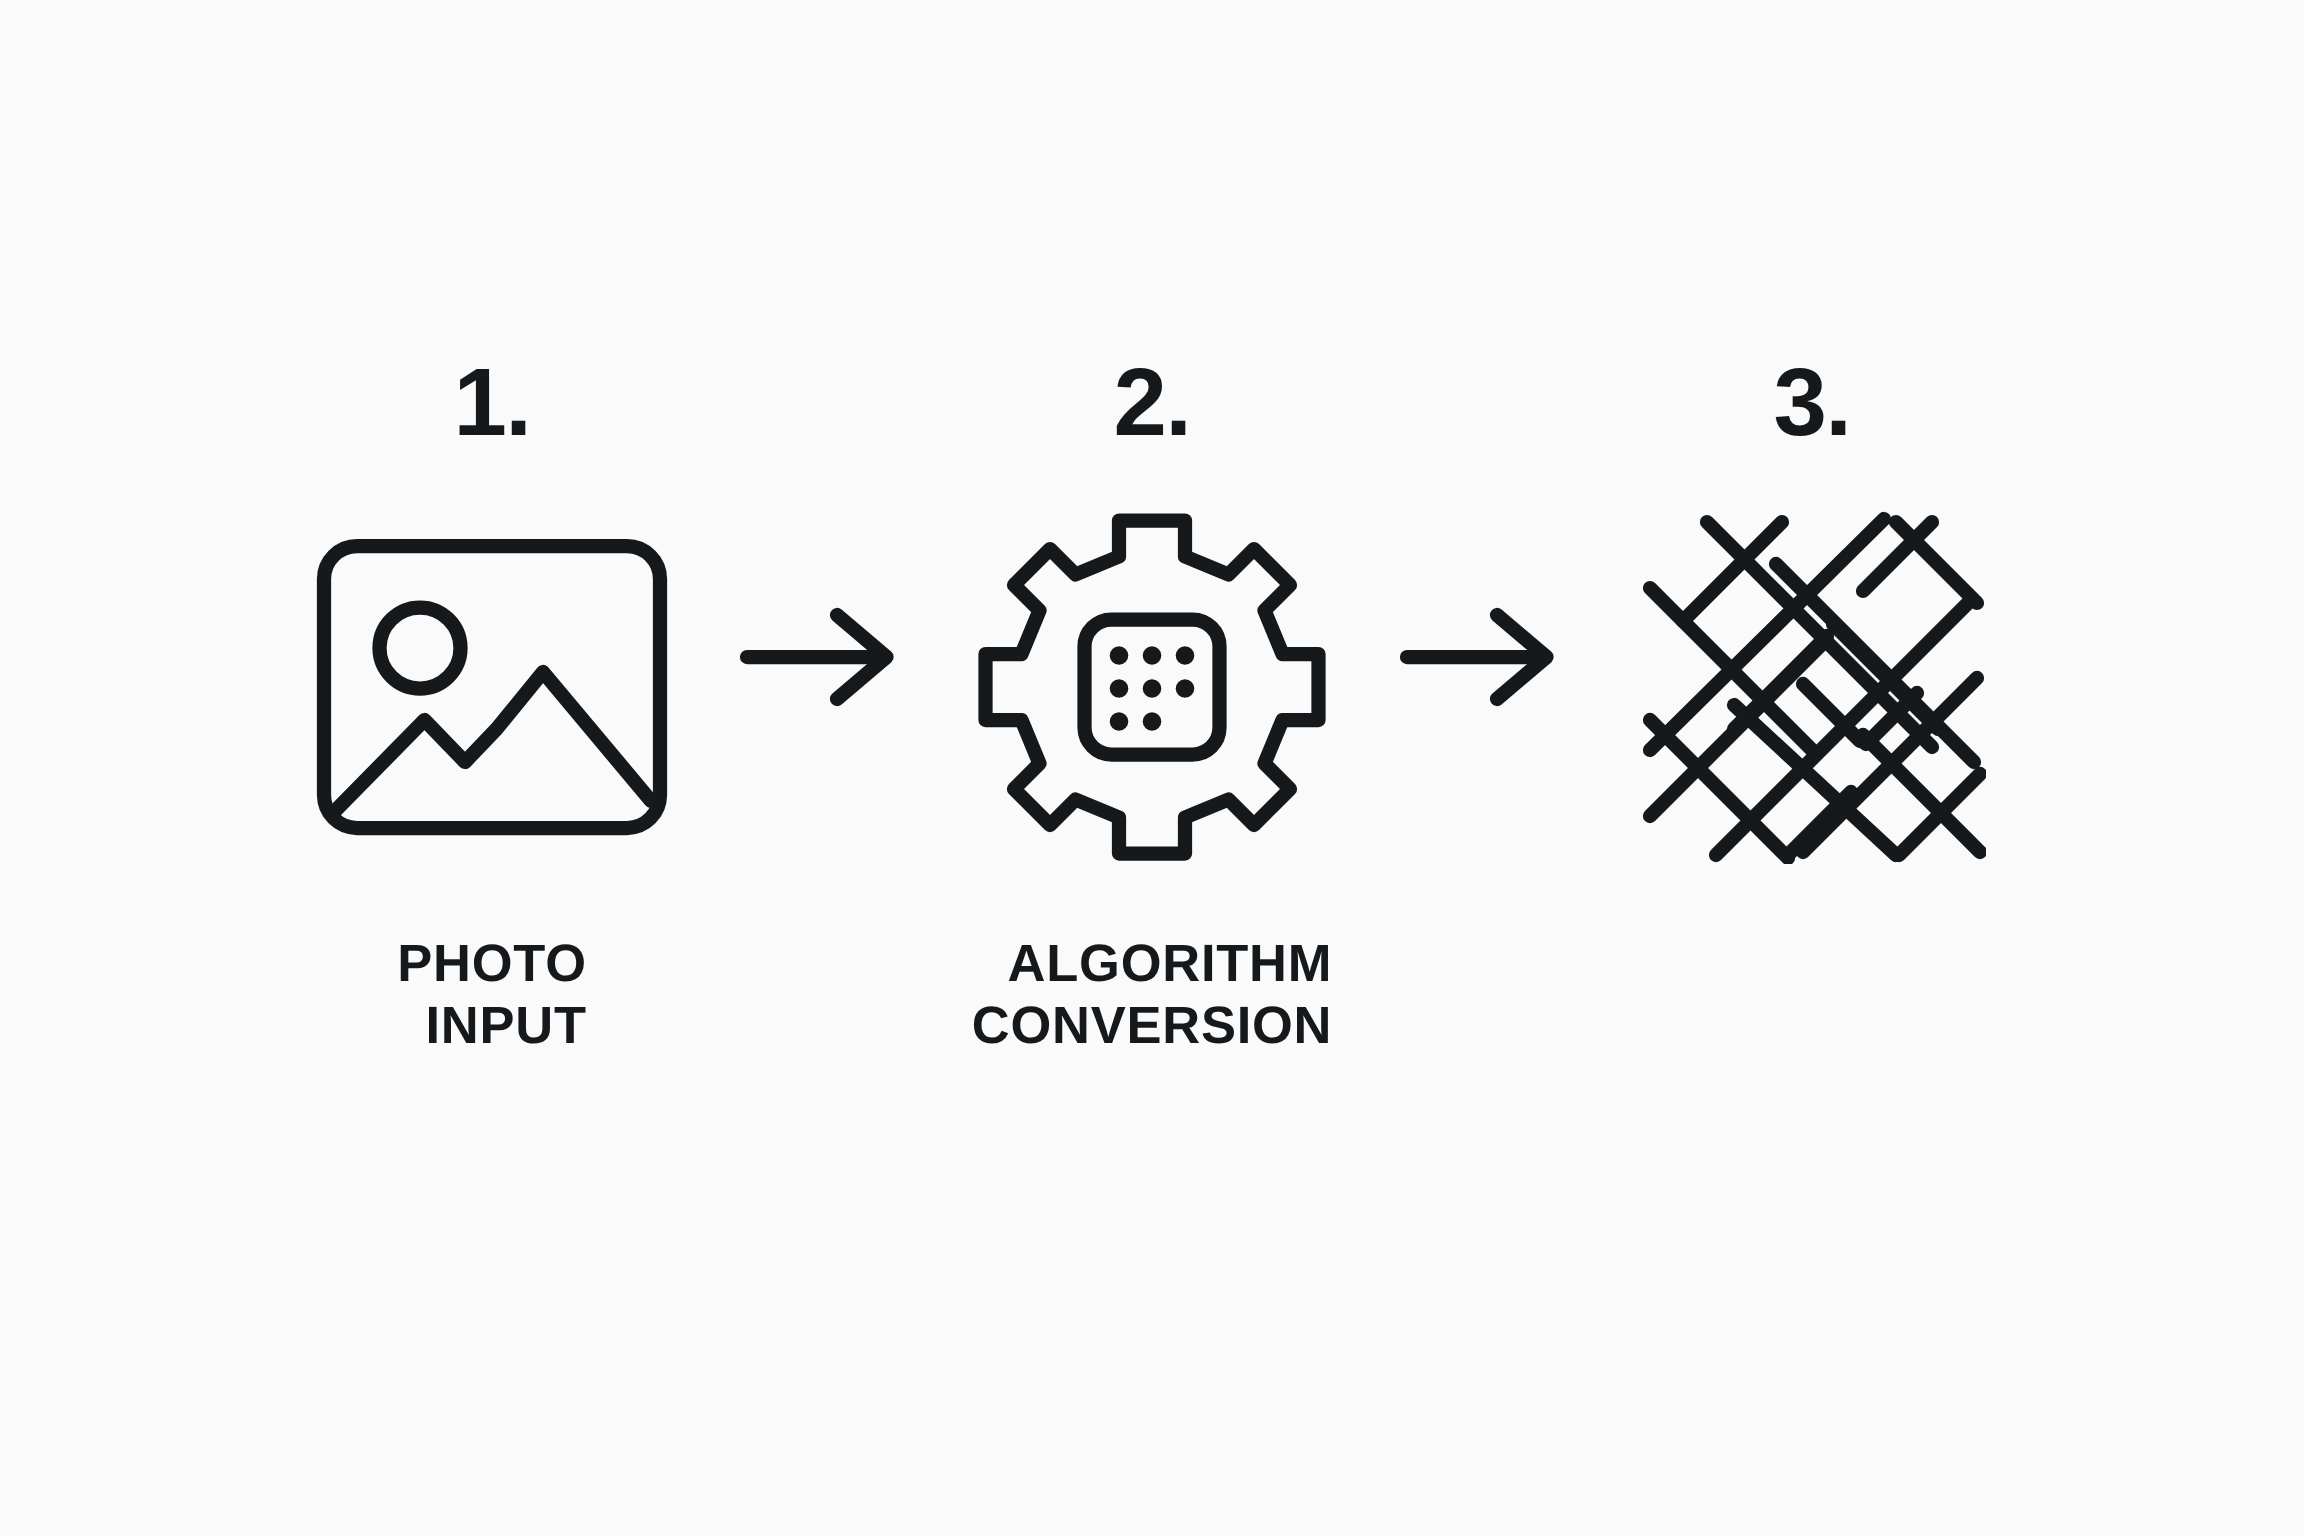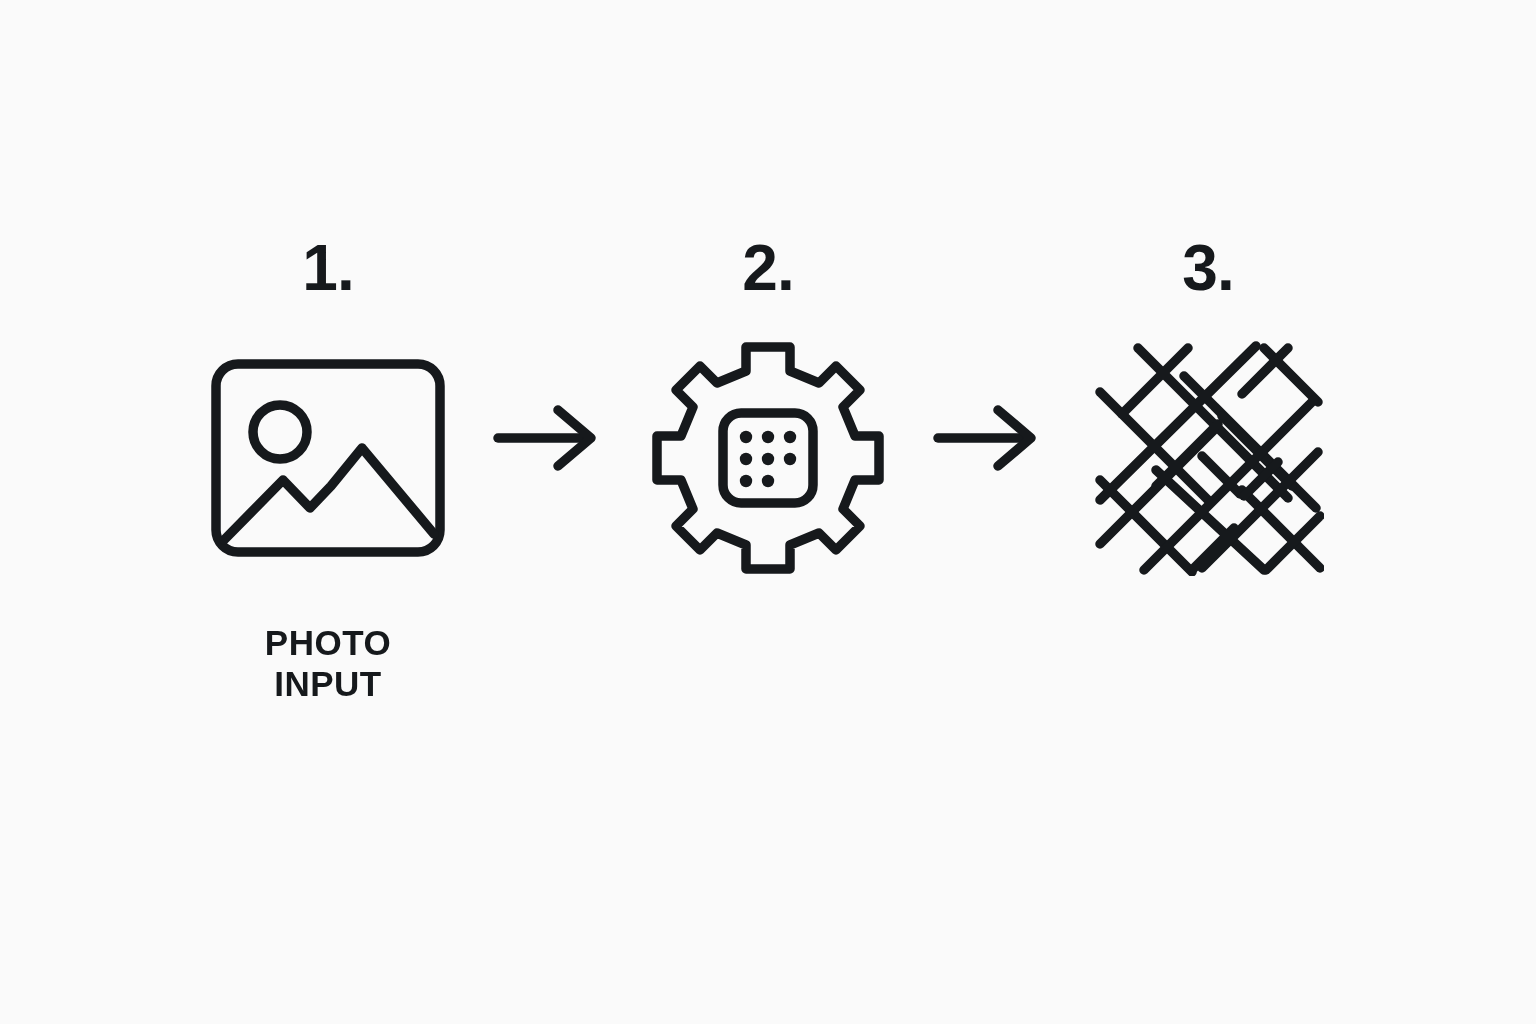--- a/index.html
+++ b/index.html
@@ -49,21 +49,21 @@
     display: flex;
     align-items: center;
     justify-content: center;
   }
   .step-label {
     margin-top: 48px;
     font-size: 35px;
     font-weight: bold;
     color: #16191C;
     line-height: 1.18;
-    text-align: center;
+    text-align: right;
     letter-spacing: 0.5px;
     white-space: pre-line;
   }
   .arrow-cell {
     width: 140px;
     display: flex;
     align-items: flex-start;
     justify-content: center;
     padding-top: 0;
   }
@@ -134,20 +134,22 @@
           <circle class="dot" cx="95" cy="96" r="6.2"></circle>
           <circle class="dot" cx="117" cy="96" r="6.2"></circle>
           <circle class="dot" cx="139" cy="96" r="6.2"></circle>
           <circle class="dot" cx="95" cy="118" r="6.2"></circle>
           <circle class="dot" cx="117" cy="118" r="6.2"></circle>
           <circle class="dot" cx="139" cy="118" r="6.2"></circle>
           <circle class="dot" cx="95" cy="140" r="6.2"></circle>
           <circle class="dot" cx="117" cy="140" r="6.2"></circle>
         </svg>
       </div>
+      <div class="step-label">ALGORITHM
+CONVERSION</div>
     </div>
 
     <div class="arrow-cell">
       <div class="arrow-inner">
         <svg width="112" height="72" viewBox="0 0 112 72">
           <path class="ink" d="M6 36 L97 36"></path>
           <path class="ink" d="M66 8 L99 36 L66 64"></path>
         </svg>
       </div>
     </div>

